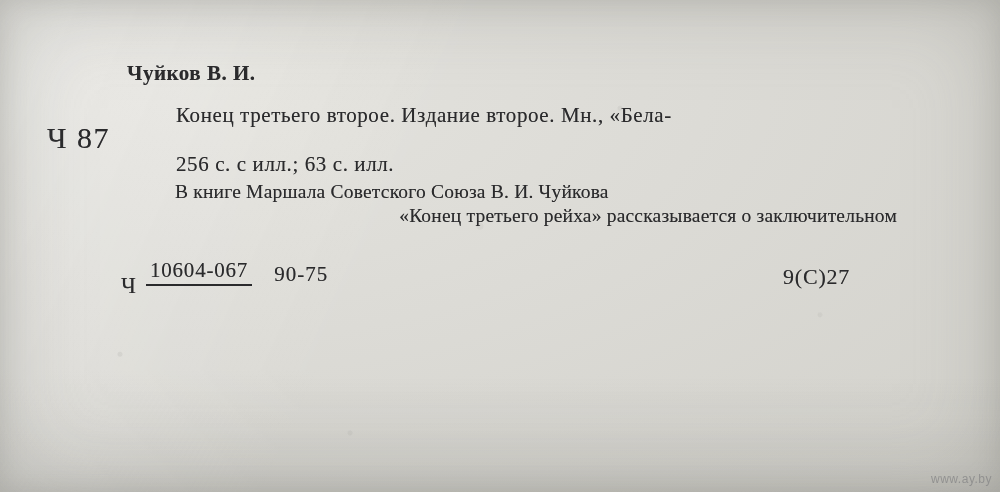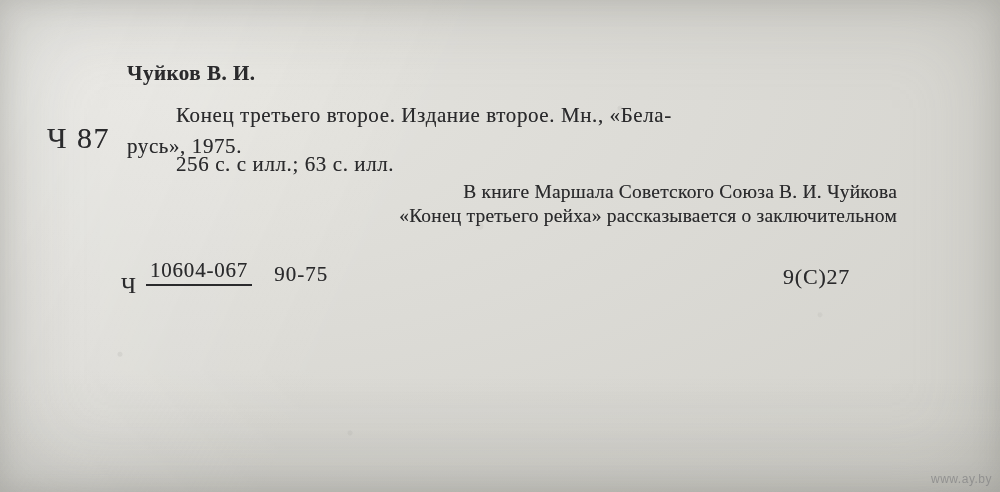--- a/index.html
+++ b/index.html
@@ -96,21 +96,21 @@
 
   .annotation {
     position: absolute;
     left: 127px;
     top: 180px;
     width: 770px;
     font-size: 19.5px;
     line-height: 24px;
     letter-spacing: 0.2px;
   }
-  .annotation .a1 { display: block; text-indent: 48px; text-align: right; }
+  .annotation .a1 { display: block; text-indent: 48px; }
   .annotation .a2 { display: block; text-align: right; }
   .annotation .a3 { display: block; }
 
   
   .bottom {
     position: absolute;
     left: 121px;
     top: 258px;
     display: flex;
     align-items: flex-start;
@@ -178,21 +178,20 @@
   <div class="grain"></div>
 
   <div class="text-block">
 
     <div class="author">Чуйков В. И.</div>
 
     <div class="shelfmark">Ч 87</div>
 
     <div class="title-line">
       <span class="l1">Конец третьего второе. Издание второе. Мн., «Бела-</span>
-      <span class="l2">русь», 1975.</span>
     </div>
 
     <div class="pages">256 с. с илл.; 63 с. илл.</div>
 
     <div class="annotation">
       <span class="a1">В книге Маршала Советского Союза В. И. Чуйкова</span>
       <span class="a2">«Конец третьего рейха» рассказывается о заключительном</span>
     </div>
 
     <div class="bottom">

